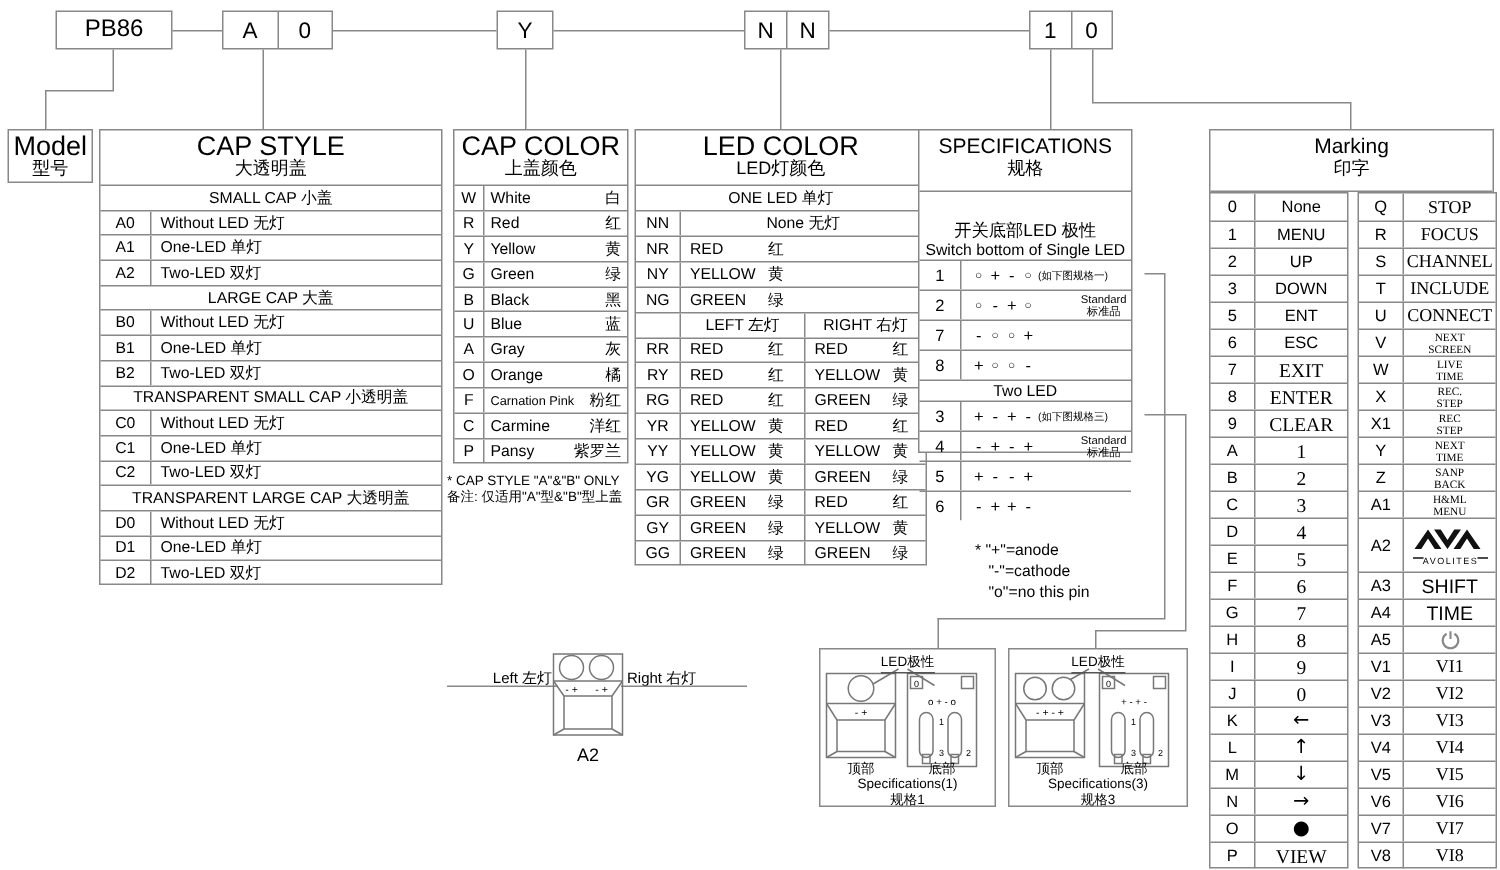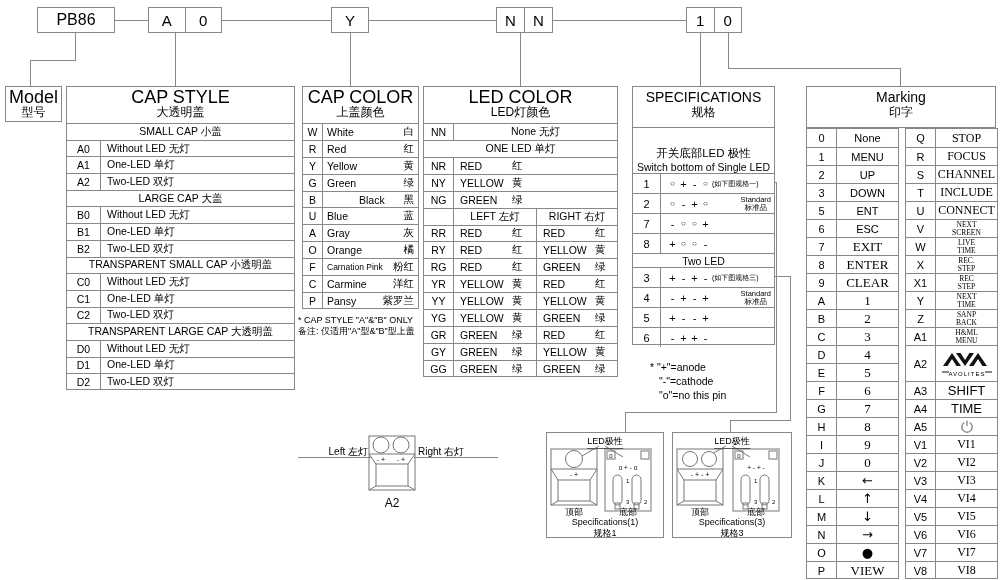--- a/index.html
+++ b/index.html
@@ -207,21 +207,21 @@
         </div>
         <div class="trow">
           <div class="code">G</div>
           <div class="val" style="padding: 0px;">
             <div class="en">Green</div>
             <div class="zh">绿</div>
           </div>
         </div>
         <div class="trow">
           <div class="code">B</div>
-          <div class="val" style="padding: 0px; margin-left: 32px;">
+          <div class="val" style="padding: 0px;">
             <div class="en">Black</div>
             <div class="zh">黑</div>
           </div>
         </div>
         <div class="trow">
           <div class="code">U</div>
           <div class="val" style="padding: 0px;">
             <div class="en">Blue</div>
             <div class="zh">蓝</div>
           </div>
@@ -267,25 +267,25 @@
     <div>* CAP STYLE "A"&amp;"B" ONLY</div>
     <div>备注: 仅适用"A"型&amp;"B"型上盖</div>
   </div>
 
   <div class="tbl" style="left:423px;top:86px;width:195px;height:291px">
     <div class="thead" style="height:36px">
       <div class="t-en">LED COLOR</div>
       <div class="t-zh">LED灯颜色</div>
     </div>
     <div id="ledcolor-rows">
+        <div class="trow sec">ONE LED 单灯</div>
         <div class="trow">
           <div class="code">NN</div>
           <div class="val" style="justify-content: center; padding-left: 0px;">None 无灯</div>
         </div>
-        <div class="trow sec">ONE LED 单灯</div>
         <div class="trow">
           <div class="code">NR</div>
           <div class="val">
             <div class="nm">RED</div>
             <div class="zh">红</div>
           </div>
         </div>
         <div class="trow">
           <div class="code">NY</div>
           <div class="val">
@@ -400,21 +400,21 @@
             <div class="zh">绿</div>
           </div>
           <div class="rcell">
             <div class="nm">GREEN</div>
             <div class="zh">绿</div>
           </div>
         </div>
       </div>
   </div>
 
-  <div class="tbl" style="left:632px;top:86px;width:143px;height:259px">
+  <div class="tbl" style="left:612px;top:86px;width:143px;height:216px">
     <div class="thead" style="height:40px">
       <div class="t-en" style="font-size:14px">SPECIFICATIONS</div>
       <div class="t-zh">规格</div>
     </div>
     <div style="height:46px;border-top:1px solid #888;display:flex;flex-direction:column;align-items:center;justify-content:flex-end">
       <div style="font-size:11.5px">开关底部LED 极性</div>
       <div style="font-size:10.5px">Switch bottom of Single LED</div>
     </div>
     <div id="spec-rows">
         <div class="trow">

